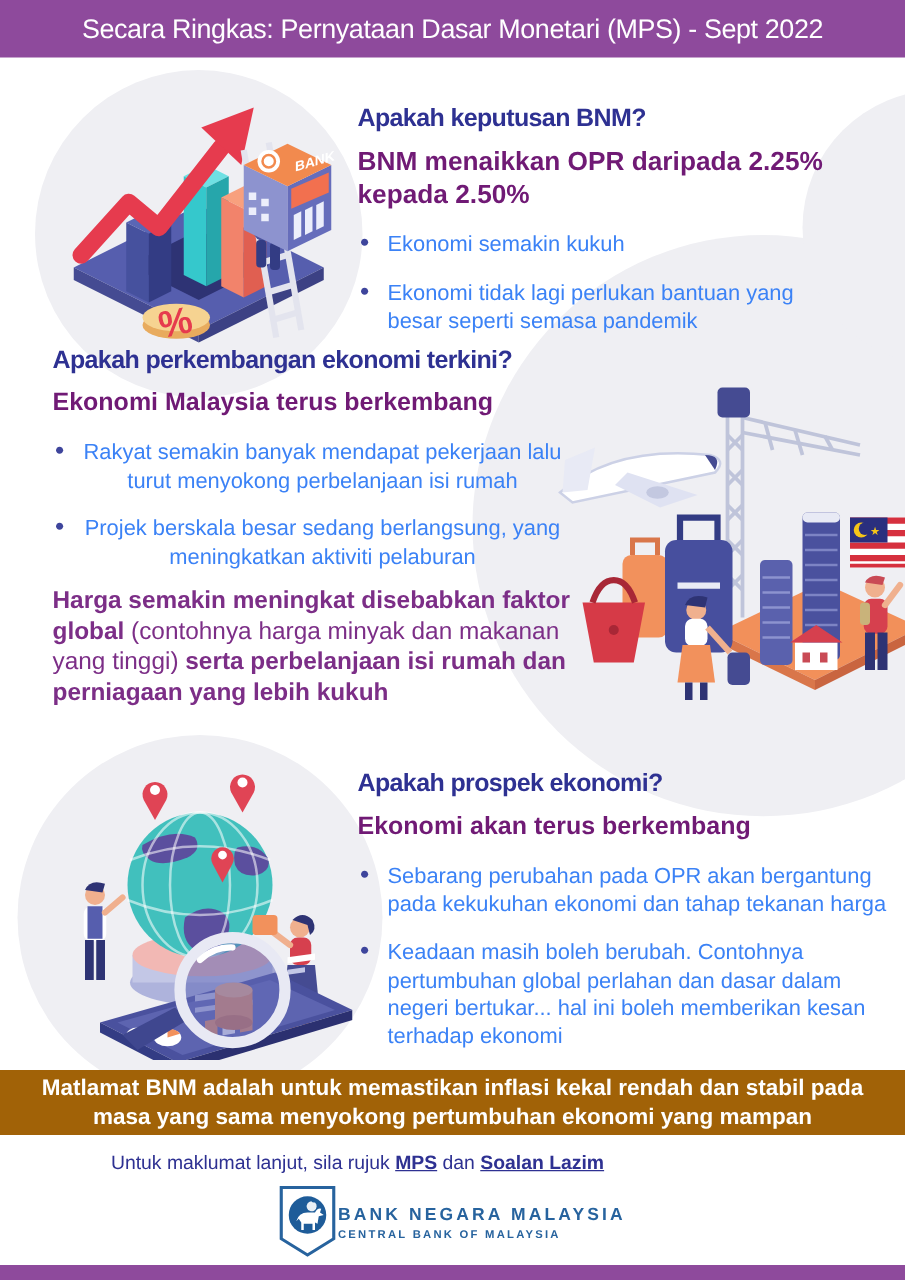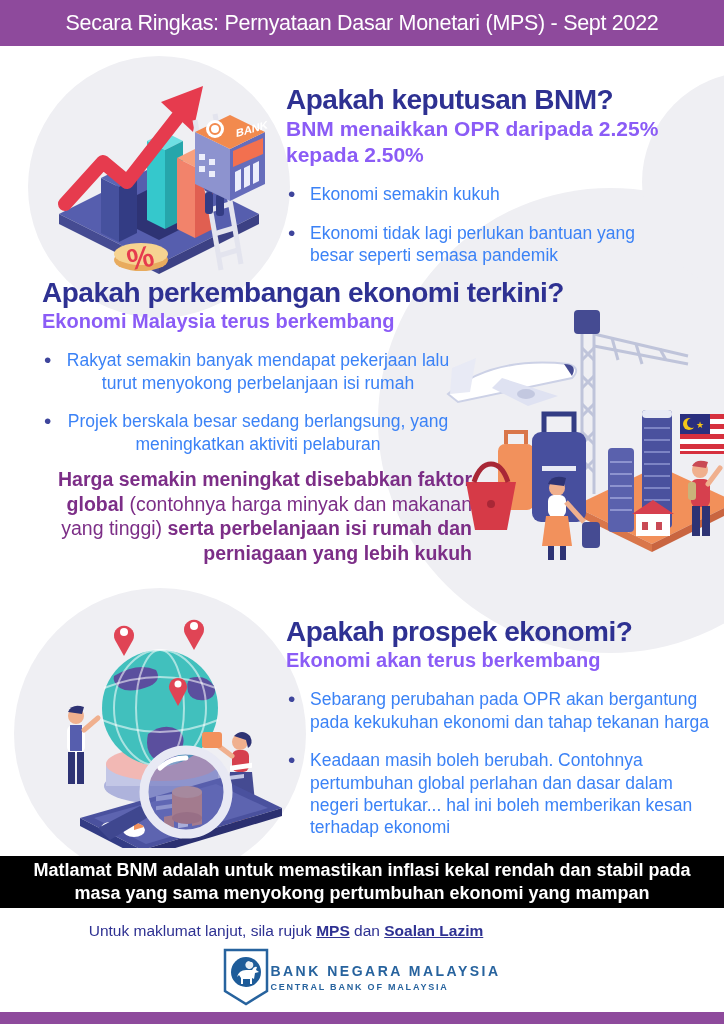--- a/index.html
+++ b/index.html
@@ -20,41 +20,41 @@
     background:#8e4a9c; display:flex; align-items:center; justify-content:center;
   }
   .topbar .t {
     color:#ffffff; font-weight:normal; font-size:21.5px; letter-spacing:-0.3px;
   }
 
   .illus { position:absolute; }
   .illus svg { display:block; }
 
   .sec { position:absolute; }
-  .h1 { color:#2e3192; font-weight:bold; font-size:28px; letter-spacing:-0.5px; }
-  .sub { color:#8b5cf6; font-weight:bold; font-size:21px; line-height:1.22; margin-top:0; }
+  .h1 { color:#2e3192; font-weight:bold; font-size:20px; letter-spacing:-0.5px; }
+  .sub { color:#701a75; font-weight:bold; font-size:21px; line-height:1.22; margin-top:10px; }
   .sub2 { font-size:20px; }
   ul.bullets { list-style:none; margin-top:14px; }
   ul.bullets li {
     position:relative; padding-left:24px; color:#3b82f6; font-size:17.5px;
     line-height:1.28; margin-bottom:12px;margin-top:16px;
   }
   ul.bullets li::before {
     content:"\2022"; position:absolute; left:2px; top:-2px;
     color:#3e459c; font-size:21px;
   }
   .highlight {
-    margin-top:10px; width:430px; color:#7c2e87; font-size:19.5px; line-height:1.26;text-align:right;
+    margin-top:10px; width:430px; color:#7c2e87; font-size:19.5px; line-height:1.26;
   }
   .highlight .b { font-weight:bold; }
   .highlight .n { font-weight:normal; }
 
   .banner {
     position:absolute; left:0; top:856px; width:724px; height:52px;
-    background:#000000; display:flex; align-items:center; justify-content:center;
+    background:#a16207; display:flex; align-items:center; justify-content:center;
   }
   .banner .t {
     width:672px; text-align:center; color:#ffffff; font-weight:bold;
     font-size:18px; line-height:1.3;
   }
   .moreinfo {
     position:absolute; left:0; top:922px; width:572px; text-align:center;
     color:#2e3192; font-size:15.5px;
   }
   .moreinfo .lnk {

